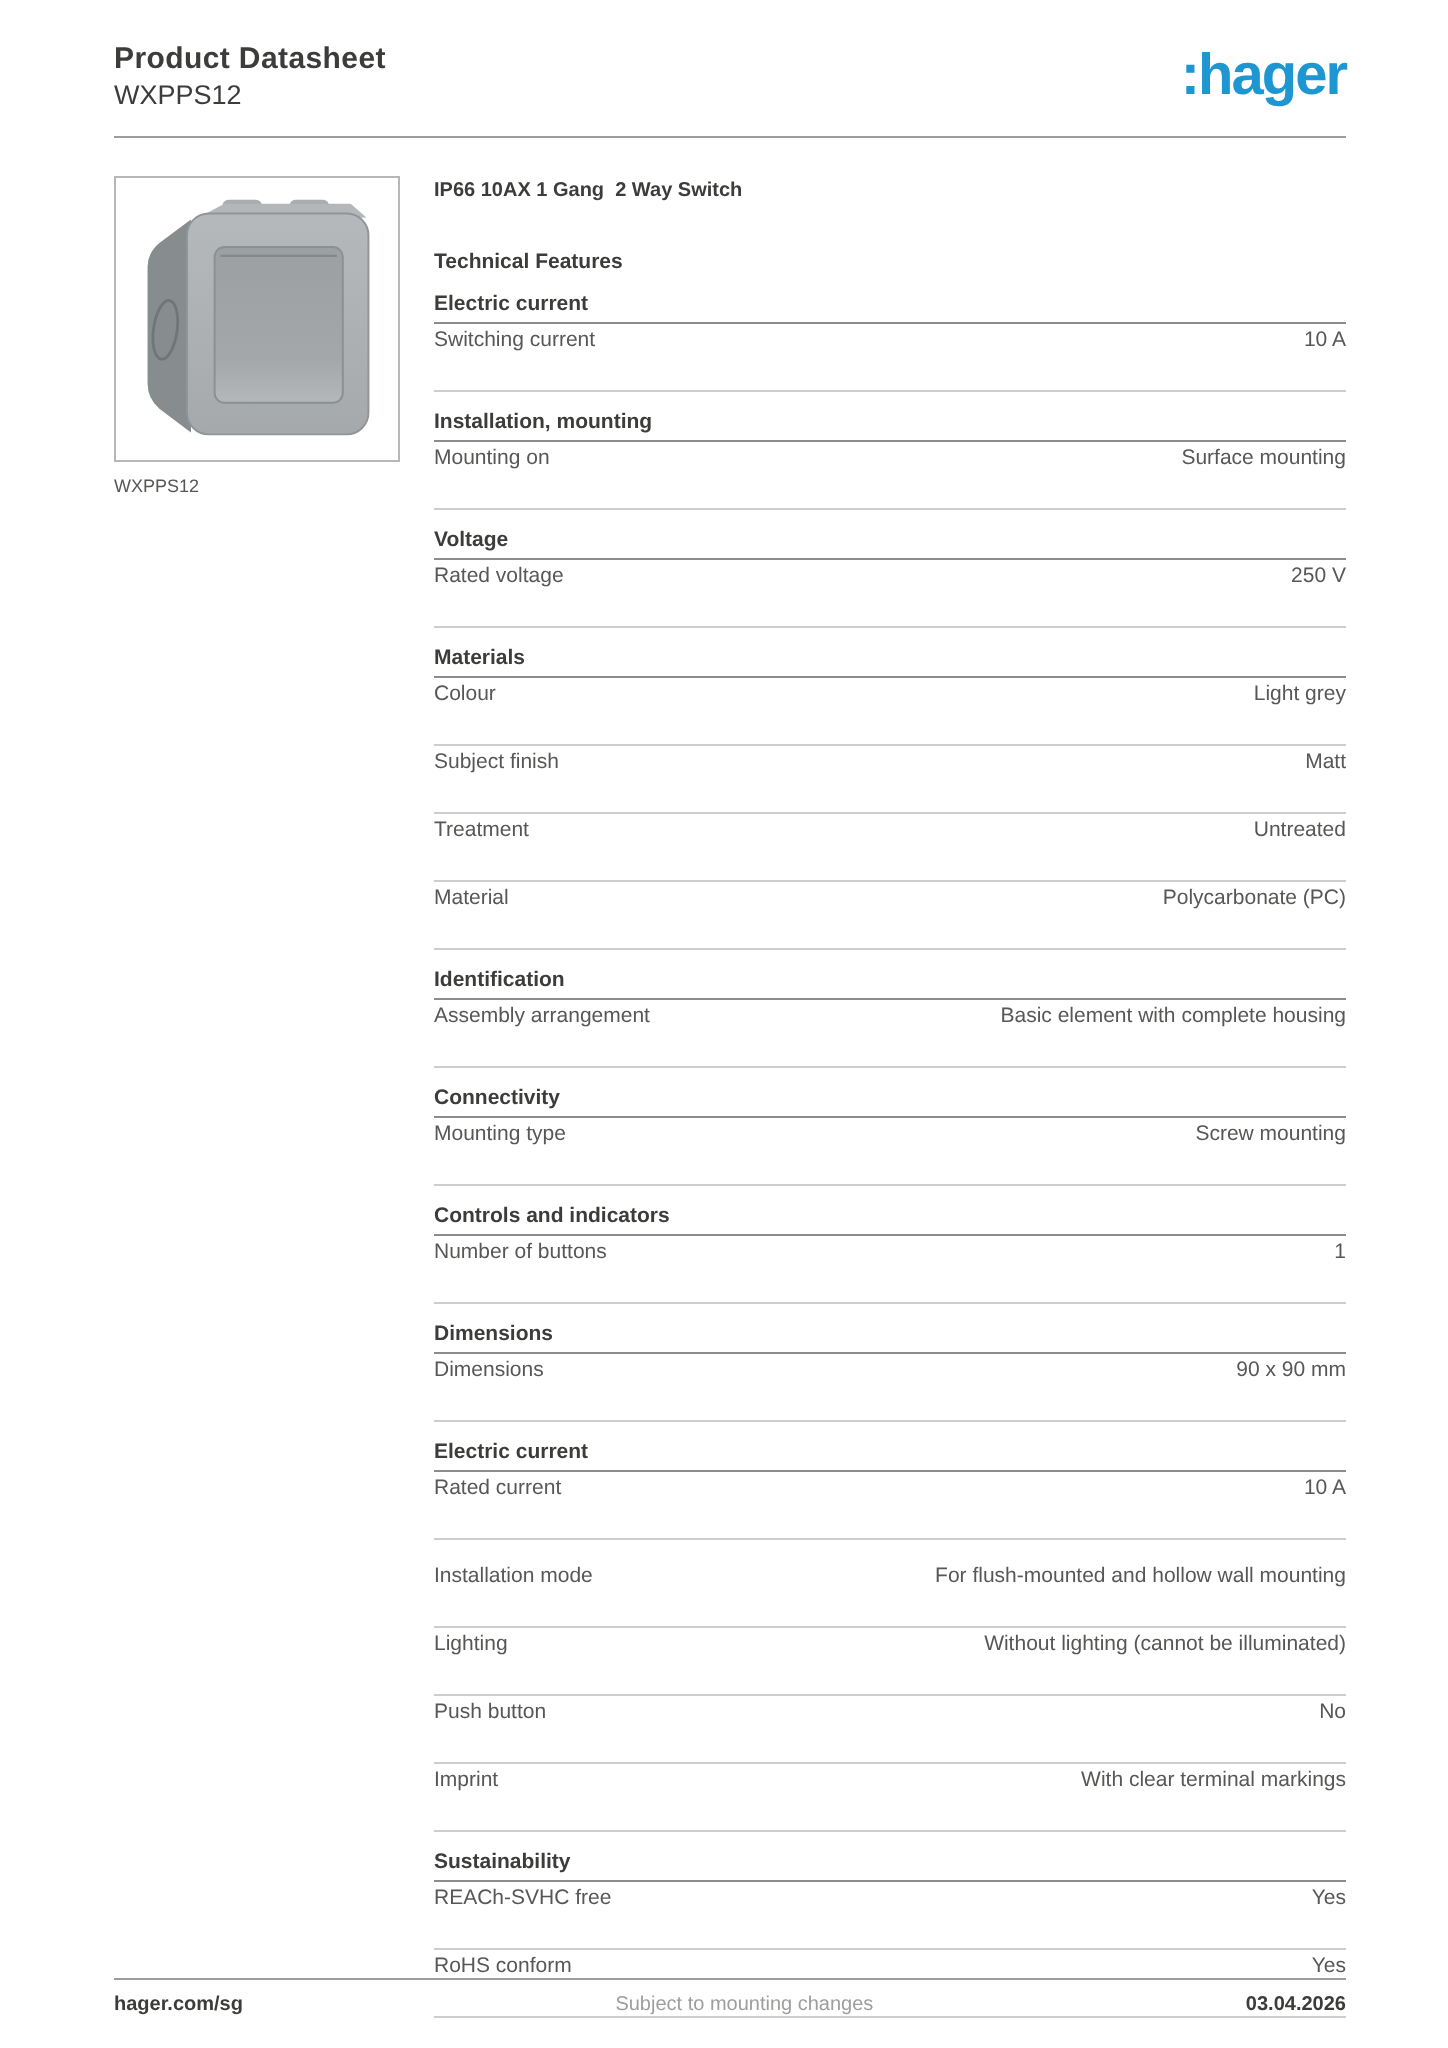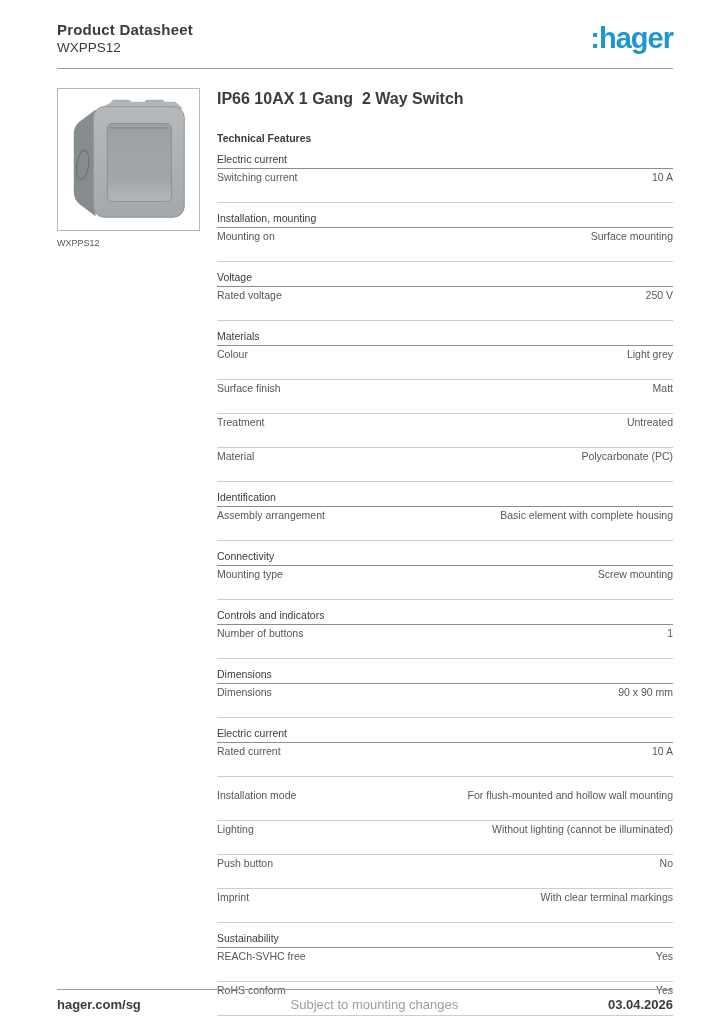--- a/index.html
+++ b/index.html
@@ -66,36 +66,36 @@
   }
   .image-caption {
     margin-top: 7px;
     font-size: 9px;
     color: #575756;
   }
 
   .specs { flex: 1; min-width: 0; }
   .product-title {
     margin: 2px 0 0;
-    font-size: 16px;
+    font-size: 10px;
     font-weight: bold;
     color: #3c3c3b;
     white-space: pre-wrap;
   }
   .features-heading {
     margin: 24px 0 0;
     font-size: 10.5px;
     font-weight: bold;
     color: #3c3c3b;
   }
 
   .section { margin-top: 10px; }
   .section-heading {
     font-size: 10.5px;
-    font-weight: normal;
+    font-weight: bold;
     color: #3c3c3b;
     line-height: 11px;
     padding-bottom: 3px;
     border-bottom: 1px solid #8c8c8c;
   }
   .spec-row {
     display: flex;
     justify-content: space-between;
     align-items: flex-start;
     gap: 12px;
@@ -113,21 +113,21 @@
     left: 57px;
     right: 51px;
     top: 989px;
     border-top: 1px solid #9d9d9c;
   }
   .footer-row {
     display: flex;
     justify-content: space-between;
     align-items: baseline;
     margin-top: 7px;
-    font-size: 13px;
+    font-size: 10px;
   }
   .footer-left { font-weight: bold; color: #3c3c3b; text-decoration: none; }
   .footer-center { color: #9d9d9c; }
   .footer-right { font-weight: bold; color: #3c3c3b; }
 </style>
 </head>
 <body>
 
 <div class="page">
 
@@ -214,21 +214,21 @@
 
   <div class="section">
     <div class="section-heading">Materials</div>
     <div class="rows">
   <div class="spec-row">
     <span class="label">Colour</span>
     <span class="value">Light grey</span>
   </div>
 
   <div class="spec-row">
-    <span class="label">Surface finish</span>
+    <span class="label">Subject finish</span>
     <span class="value">Matt</span>
   </div>
 
   <div class="spec-row">
     <span class="label">Treatment</span>
     <span class="value">Untreated</span>
   </div>
 
   <div class="spec-row">
     <span class="label">Material</span>

